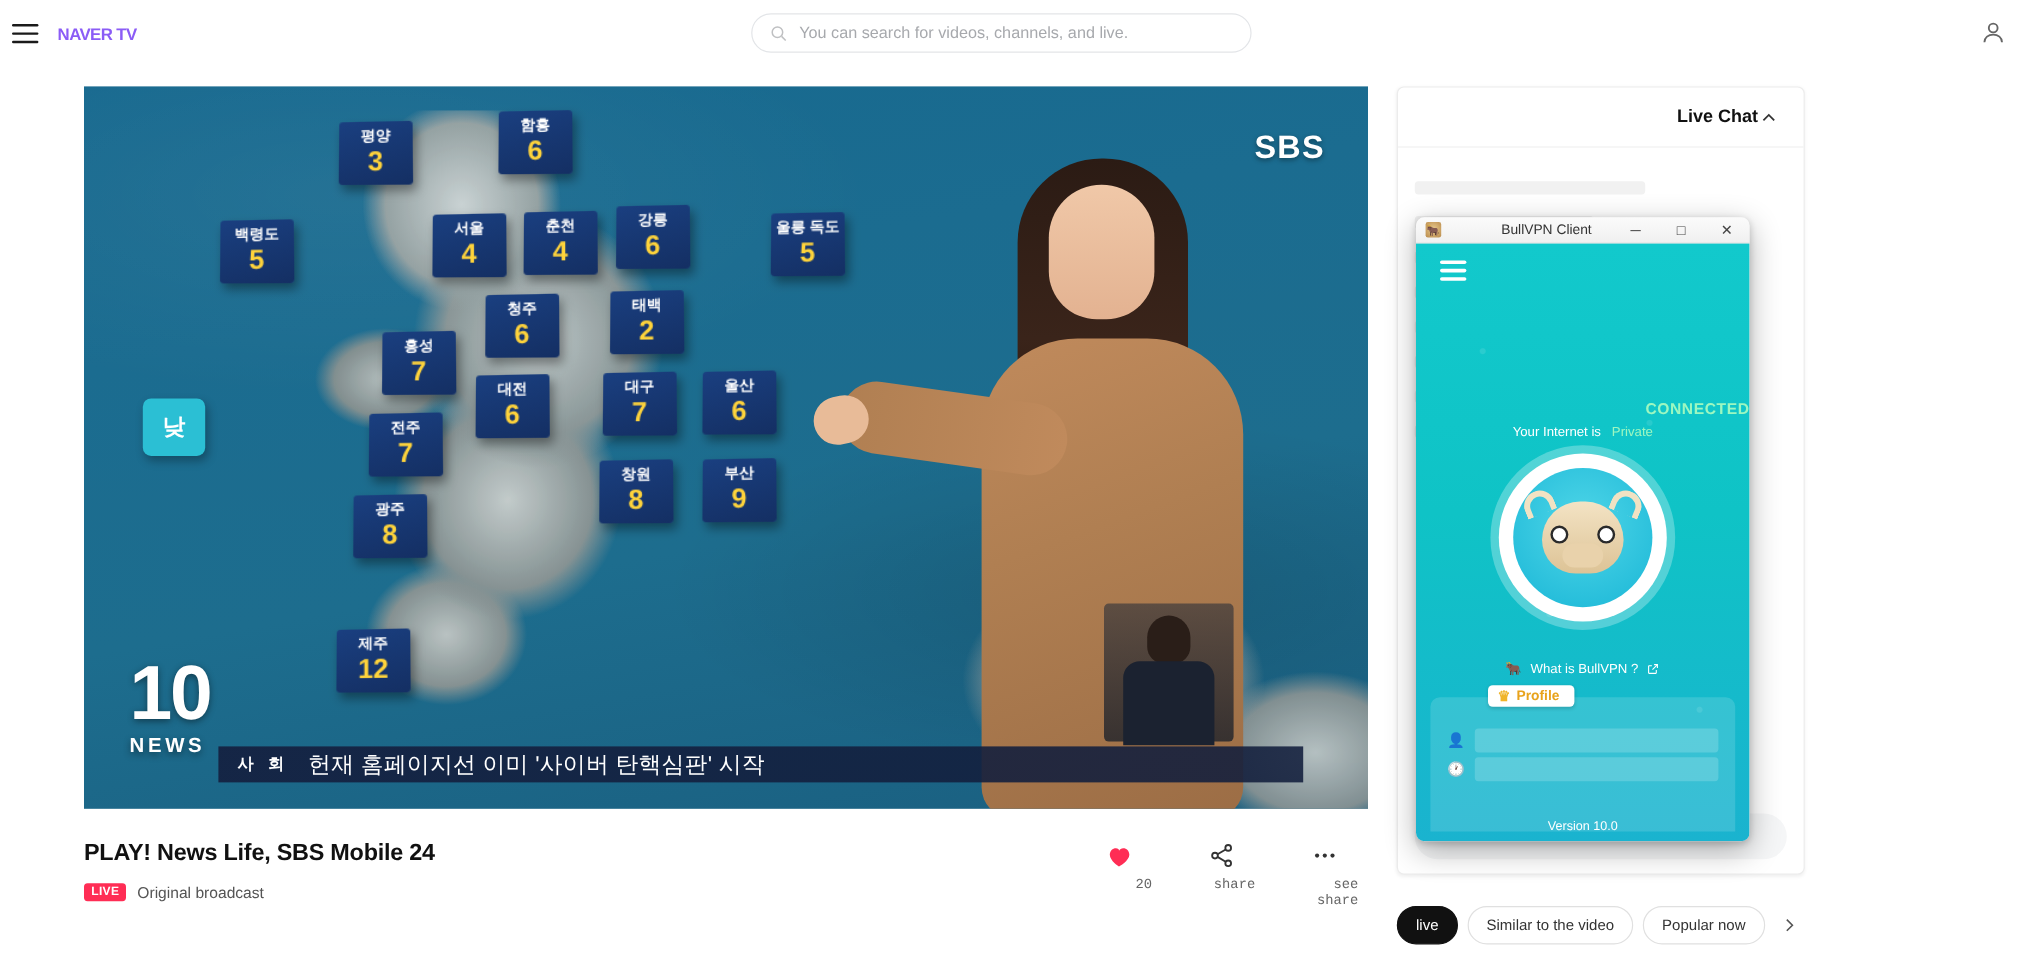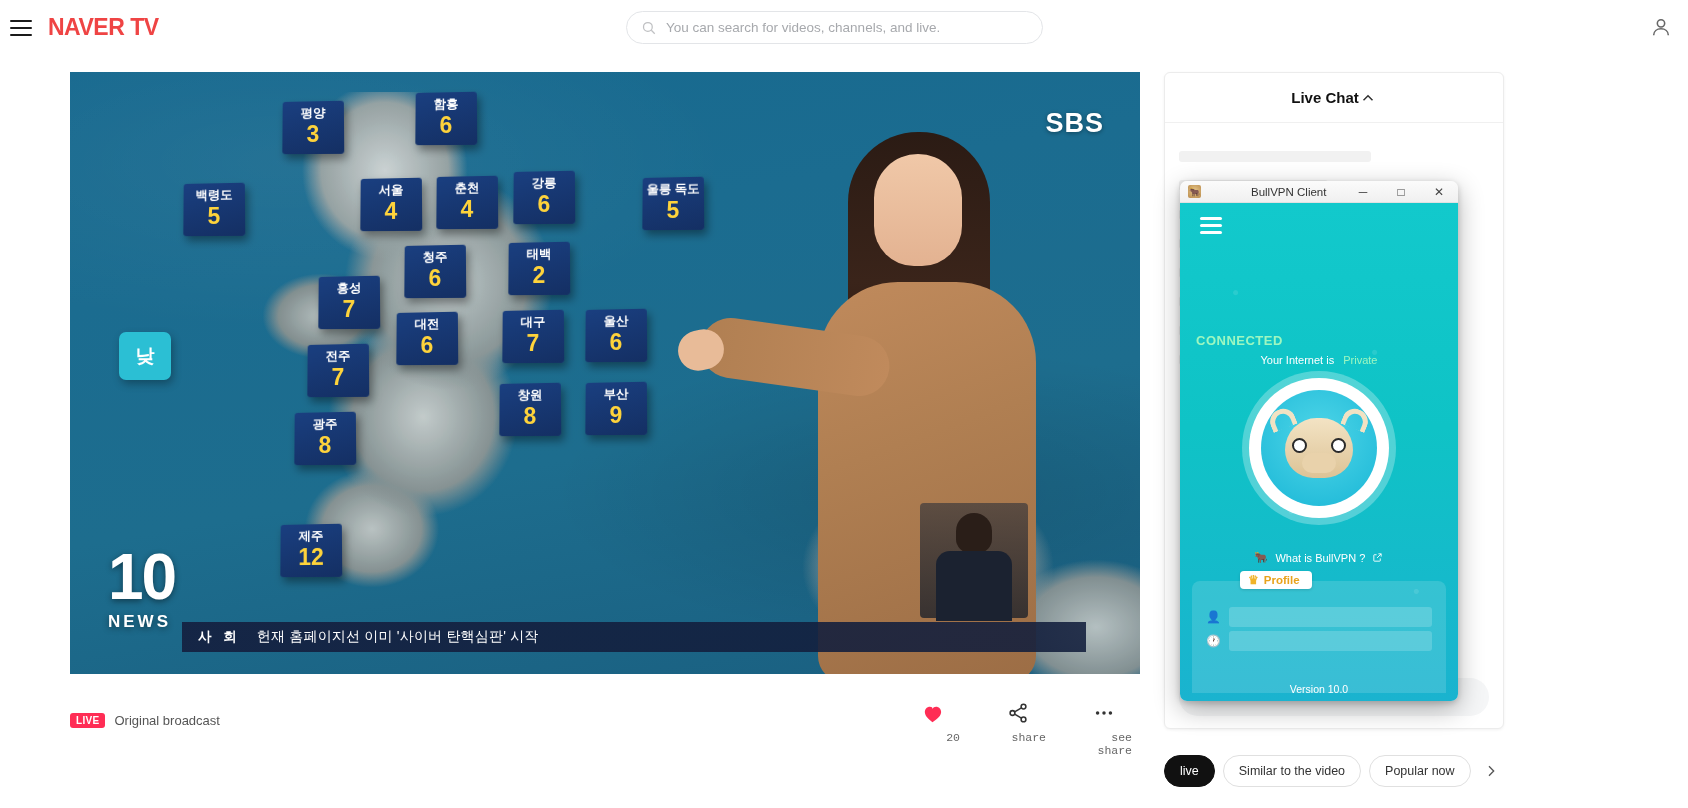--- a/index.html
+++ b/index.html
@@ -15,22 +15,22 @@
     display: flex; align-items: center;
     background: #fff; position: relative;
   }
   .hamburger {
     width: 22px; height: 16px; margin-left: 10px; margin-right: 16px;
     display: flex; flex-direction: column; justify-content: space-between;
     cursor: pointer;
   }
   .hamburger span { display: block; height: 2px; background: #1a1a1a; border-radius: 1px; }
   .brand {
-    font-size: 23px; font-weight: 800; letter-spacing: -0.5px;
-    color: #ef4444; white-space: nowrap;
+    font-size: 14px; font-weight: 800; letter-spacing: -0.5px;
+    color: #8b5cf6; white-space: nowrap;
   }
   .search-wrap {
     position: absolute; left: 626px; top: 11px;
     width: 417px; height: 33px;
     border: 1px solid #e3e5e8; border-radius: 17px;
     background: #fff; display: flex; align-items: center; padding: 0 14px;
   }
   .search-ico { width: 15px; height: 15px; flex: 0 0 auto; opacity: .55; }
   .search-input {
     border: none; outline: none; background: transparent;
@@ -150,21 +150,21 @@
   .news10 .n-sm { font-size: 17px; letter-spacing: 3px; margin-top: 4px; }
   .ticker {
     position: absolute; left: 112px; bottom: 22px; right: 54px; height: 30px;
     background: linear-gradient(90deg, rgba(20,32,64,.92), rgba(18,30,60,.88));
     display: flex; align-items: center;
   }
   .ticker .cat {
     color: #fff; font-size: 13.5px; font-weight: 700; padding: 0 16px;
     letter-spacing: 4px;
   }
-  .ticker .txt { color: #fff; font-size: 14px; letter-spacing: .2px; }
+  .ticker .txt { color: #fff; font-size: 19px; letter-spacing: .2px; }
 
   
   .meta {
     width: 1070px; margin-top: 26px; display: flex;
     align-items: flex-start; justify-content: space-between;
   }
   .vid-title { font-size: 19.5px; font-weight: 700; color: #111; letter-spacing: -.2px; }
   .sub-row { display: flex; align-items: center; margin-top: 13px; gap: 9px; }
   .live-badge {
     background: #ff2d55; color: #fff; font-size: 10px; font-weight: 700;
@@ -177,21 +177,21 @@
   .act .al { font-size: 11.5px; color: #666; margin-top: 5px; line-height: 13px; }
 
   
   .chat-col {
     position: absolute; left: 1164px; top: 17px;
     width: 340px; height: 657px;
     background: #fff; border: 1px solid #ececec; border-radius: 6px;
     box-shadow: 0 1px 3px rgba(0,0,0,.06); overflow: hidden;
   }
   .chat-head {
-    height: 50px; display: flex; align-items: center; justify-content: center;
+    height: 50px; display: flex; align-items: center; justify-content: flex-end;
     padding: 0 20px; border-bottom: 1px solid #f0f0f0;
   }
   .chat-title { font-size: 15px; font-weight: 700; color: #111; }
   .chat-body { position: relative; height: 607px; padding: 10px 14px; }
   .ghost-line {
     height: 11px; border-radius: 3px; background: #f1f1f1; margin: 18px 0;
   }
   .chat-input-mock {
     position: absolute; left: 14px; right: 14px; bottom: 14px; height: 38px;
     background: #f5f6f7; border-radius: 19px;
@@ -242,22 +242,22 @@
   .flag {
     width: 22px; height: 15px; background: #fff; border-radius: 2px;
     position: relative; flex: 0 0 auto; overflow: hidden;
     display: flex; align-items: center; justify-content: center;
   }
   .flag .tg { width: 9px; height: 9px; border-radius: 50%;
     background: linear-gradient(180deg, #cd2e3a 50%, #0047a0 50%); }
   .server-name { color: #fff; font-size: 12.5px; margin-left: 9px; }
   .globe-ico { margin-left: auto; width: 19px; height: 19px; }
   .conn-status {
-    position: absolute; top: 130px; width: 100%; text-align: left;
-    color: #9df7c0; font-size: 13px; font-weight: 700; letter-spacing: .5px; padding-left: 16px;
+    position: absolute; top: 130px; width: 100%; text-align: right;
+    color: #9df7c0; font-size: 13px; font-weight: 700; letter-spacing: .5px;
   }
   .conn-sub {
     position: absolute; top: 151px; width: 100%; text-align: center;
     font-size: 11px; color: #fff;
   }
   .conn-sub .priv { color: #9df7c0; margin-left: 6px; }
   .bull-circle {
     position: absolute; left: 50%; top: 175px; transform: translateX(-50%);
     width: 140px; height: 140px; border-radius: 50%;
     background: #fff; display: flex; align-items: center; justify-content: center;
@@ -461,20 +461,21 @@
       </div>
 
       <div class="ticker">
         <div class="cat">사 회</div>
         <div class="txt">헌재 홈페이지선 이미 '사이버 탄핵심판' 시작</div>
       </div>
     </div>
 
     <div class="meta">
       <div>
+        <div class="vid-title">PLAY! News Life, SBS Mobile 24</div>
         <div class="sub-row">
           <span class="live-badge">LIVE</span>
           <span class="sub-text">Original broadcast</span>
         </div>
       </div>
 
       <div class="actions">
         <div class="act">
           <div class="ai">
             <svg viewBox="0 0 24 24" width="23" height="23" fill="#ff2d55">

